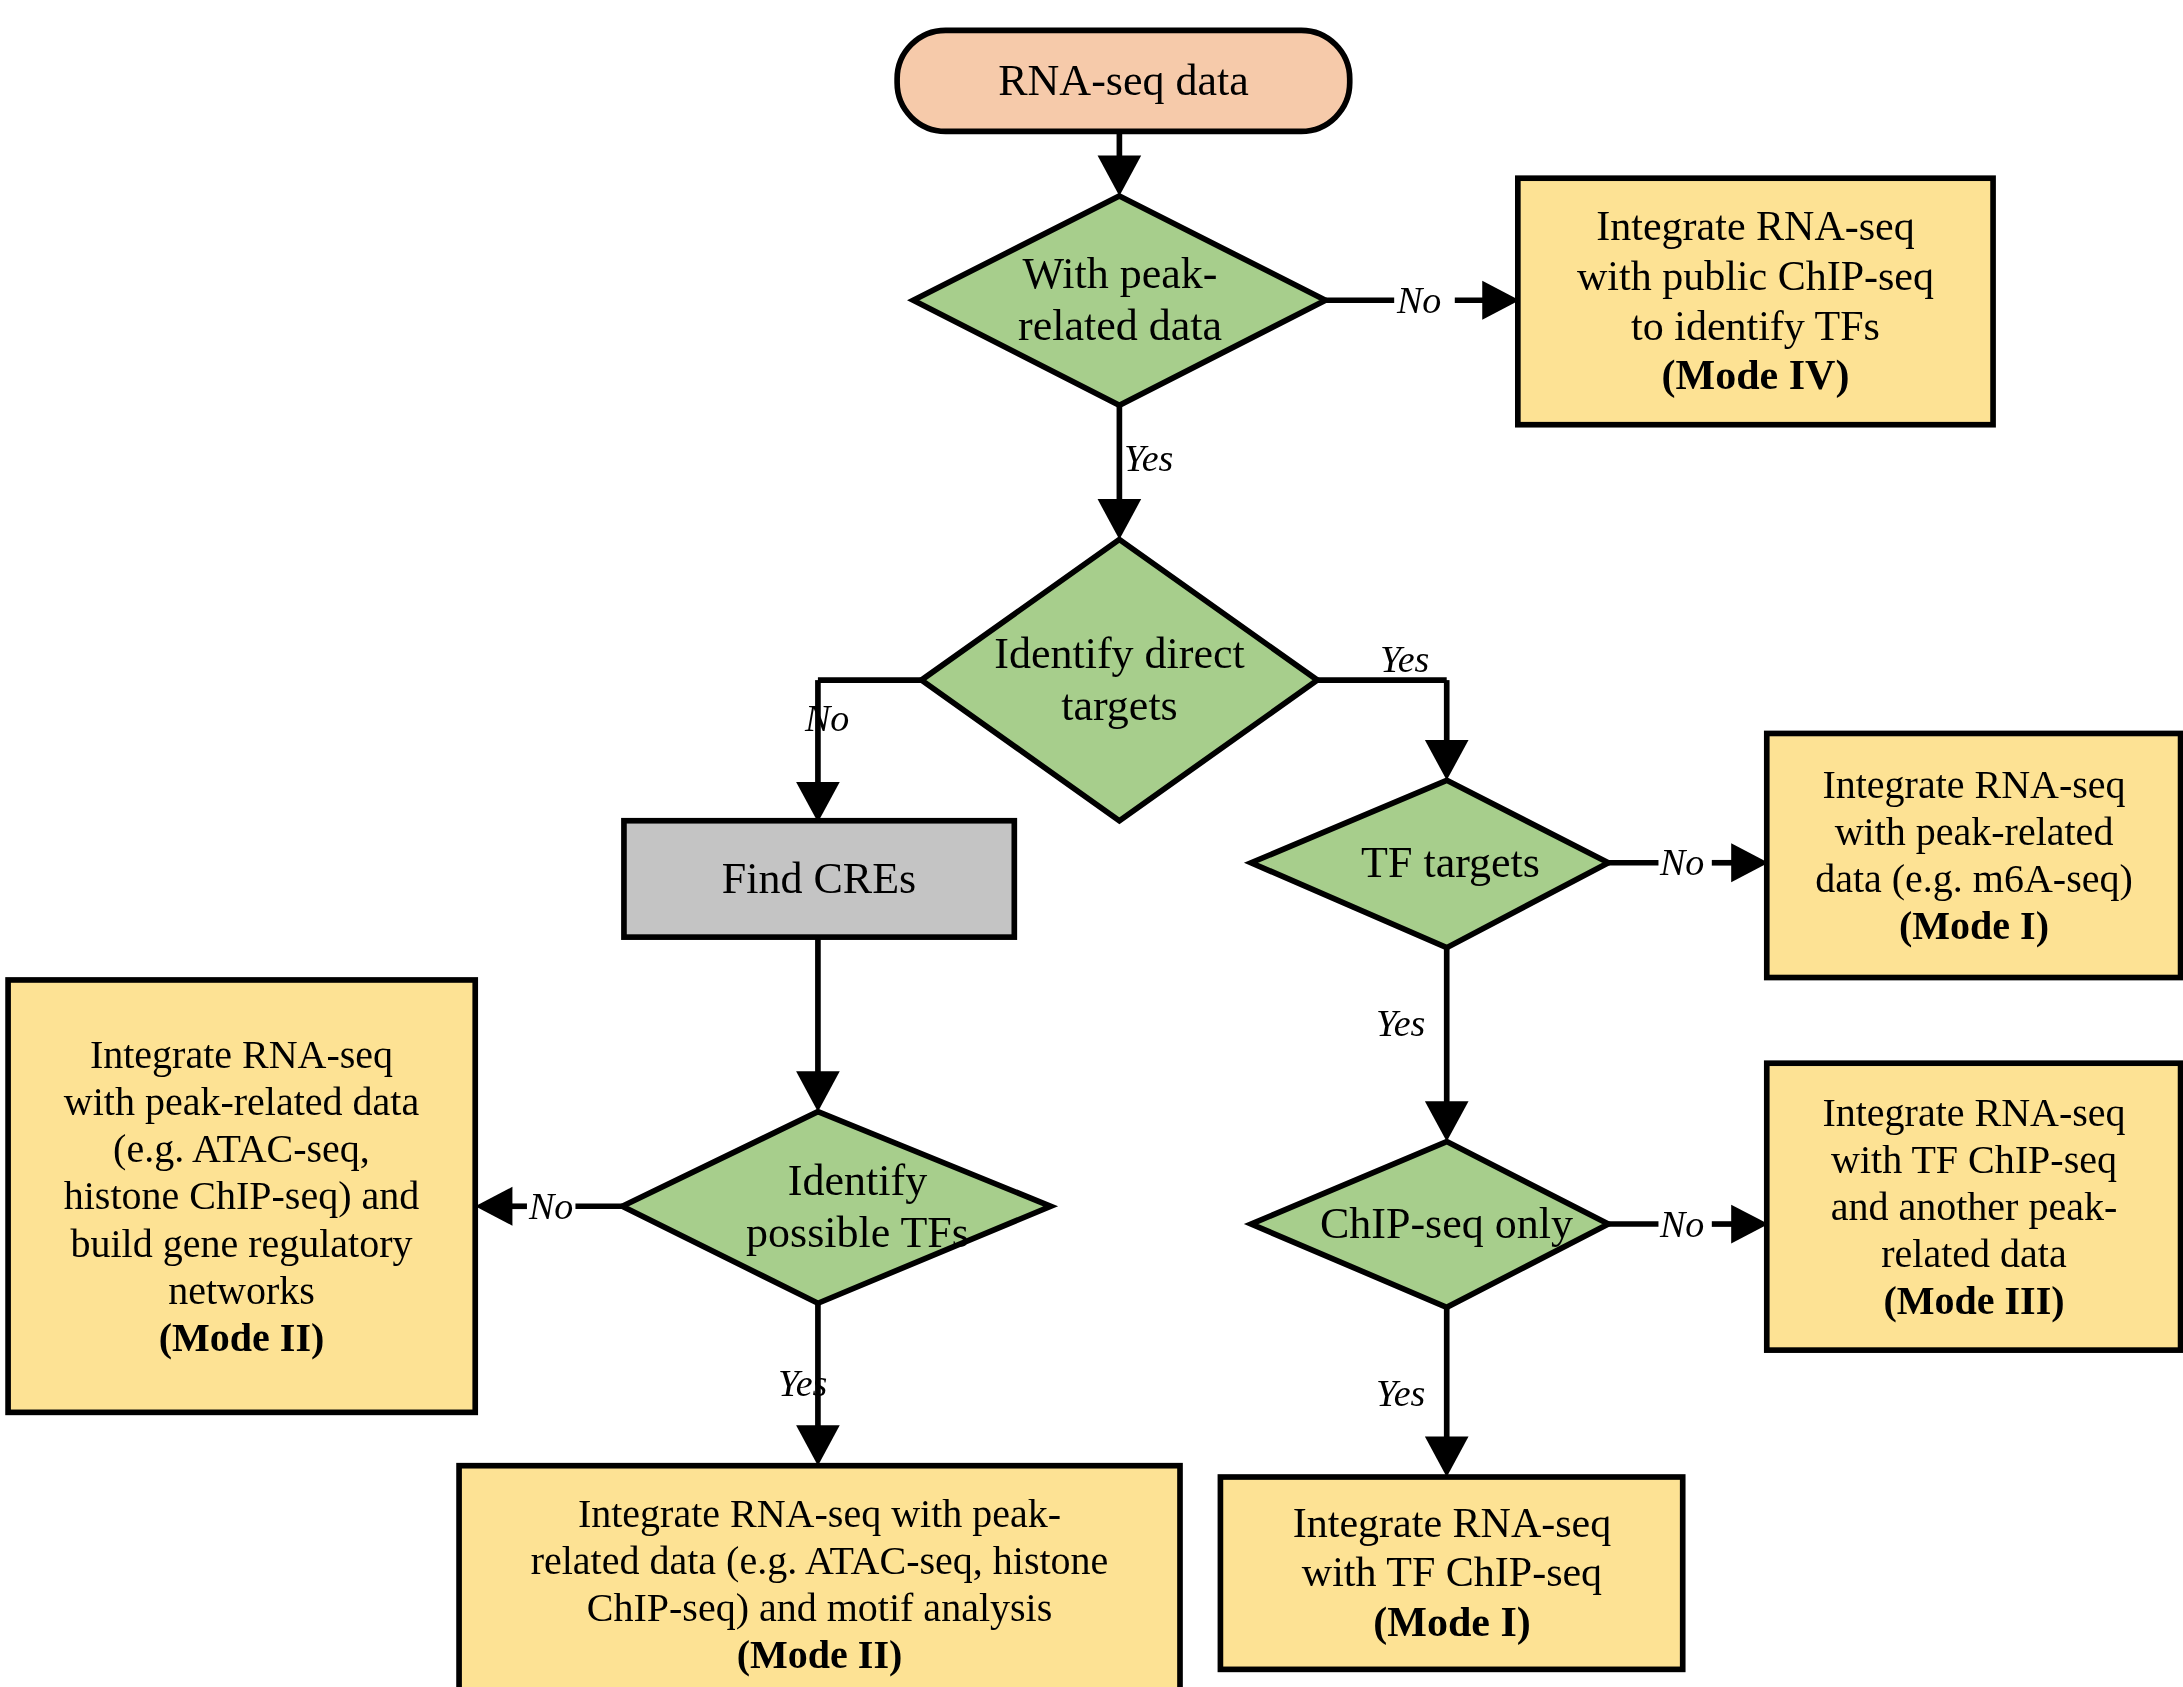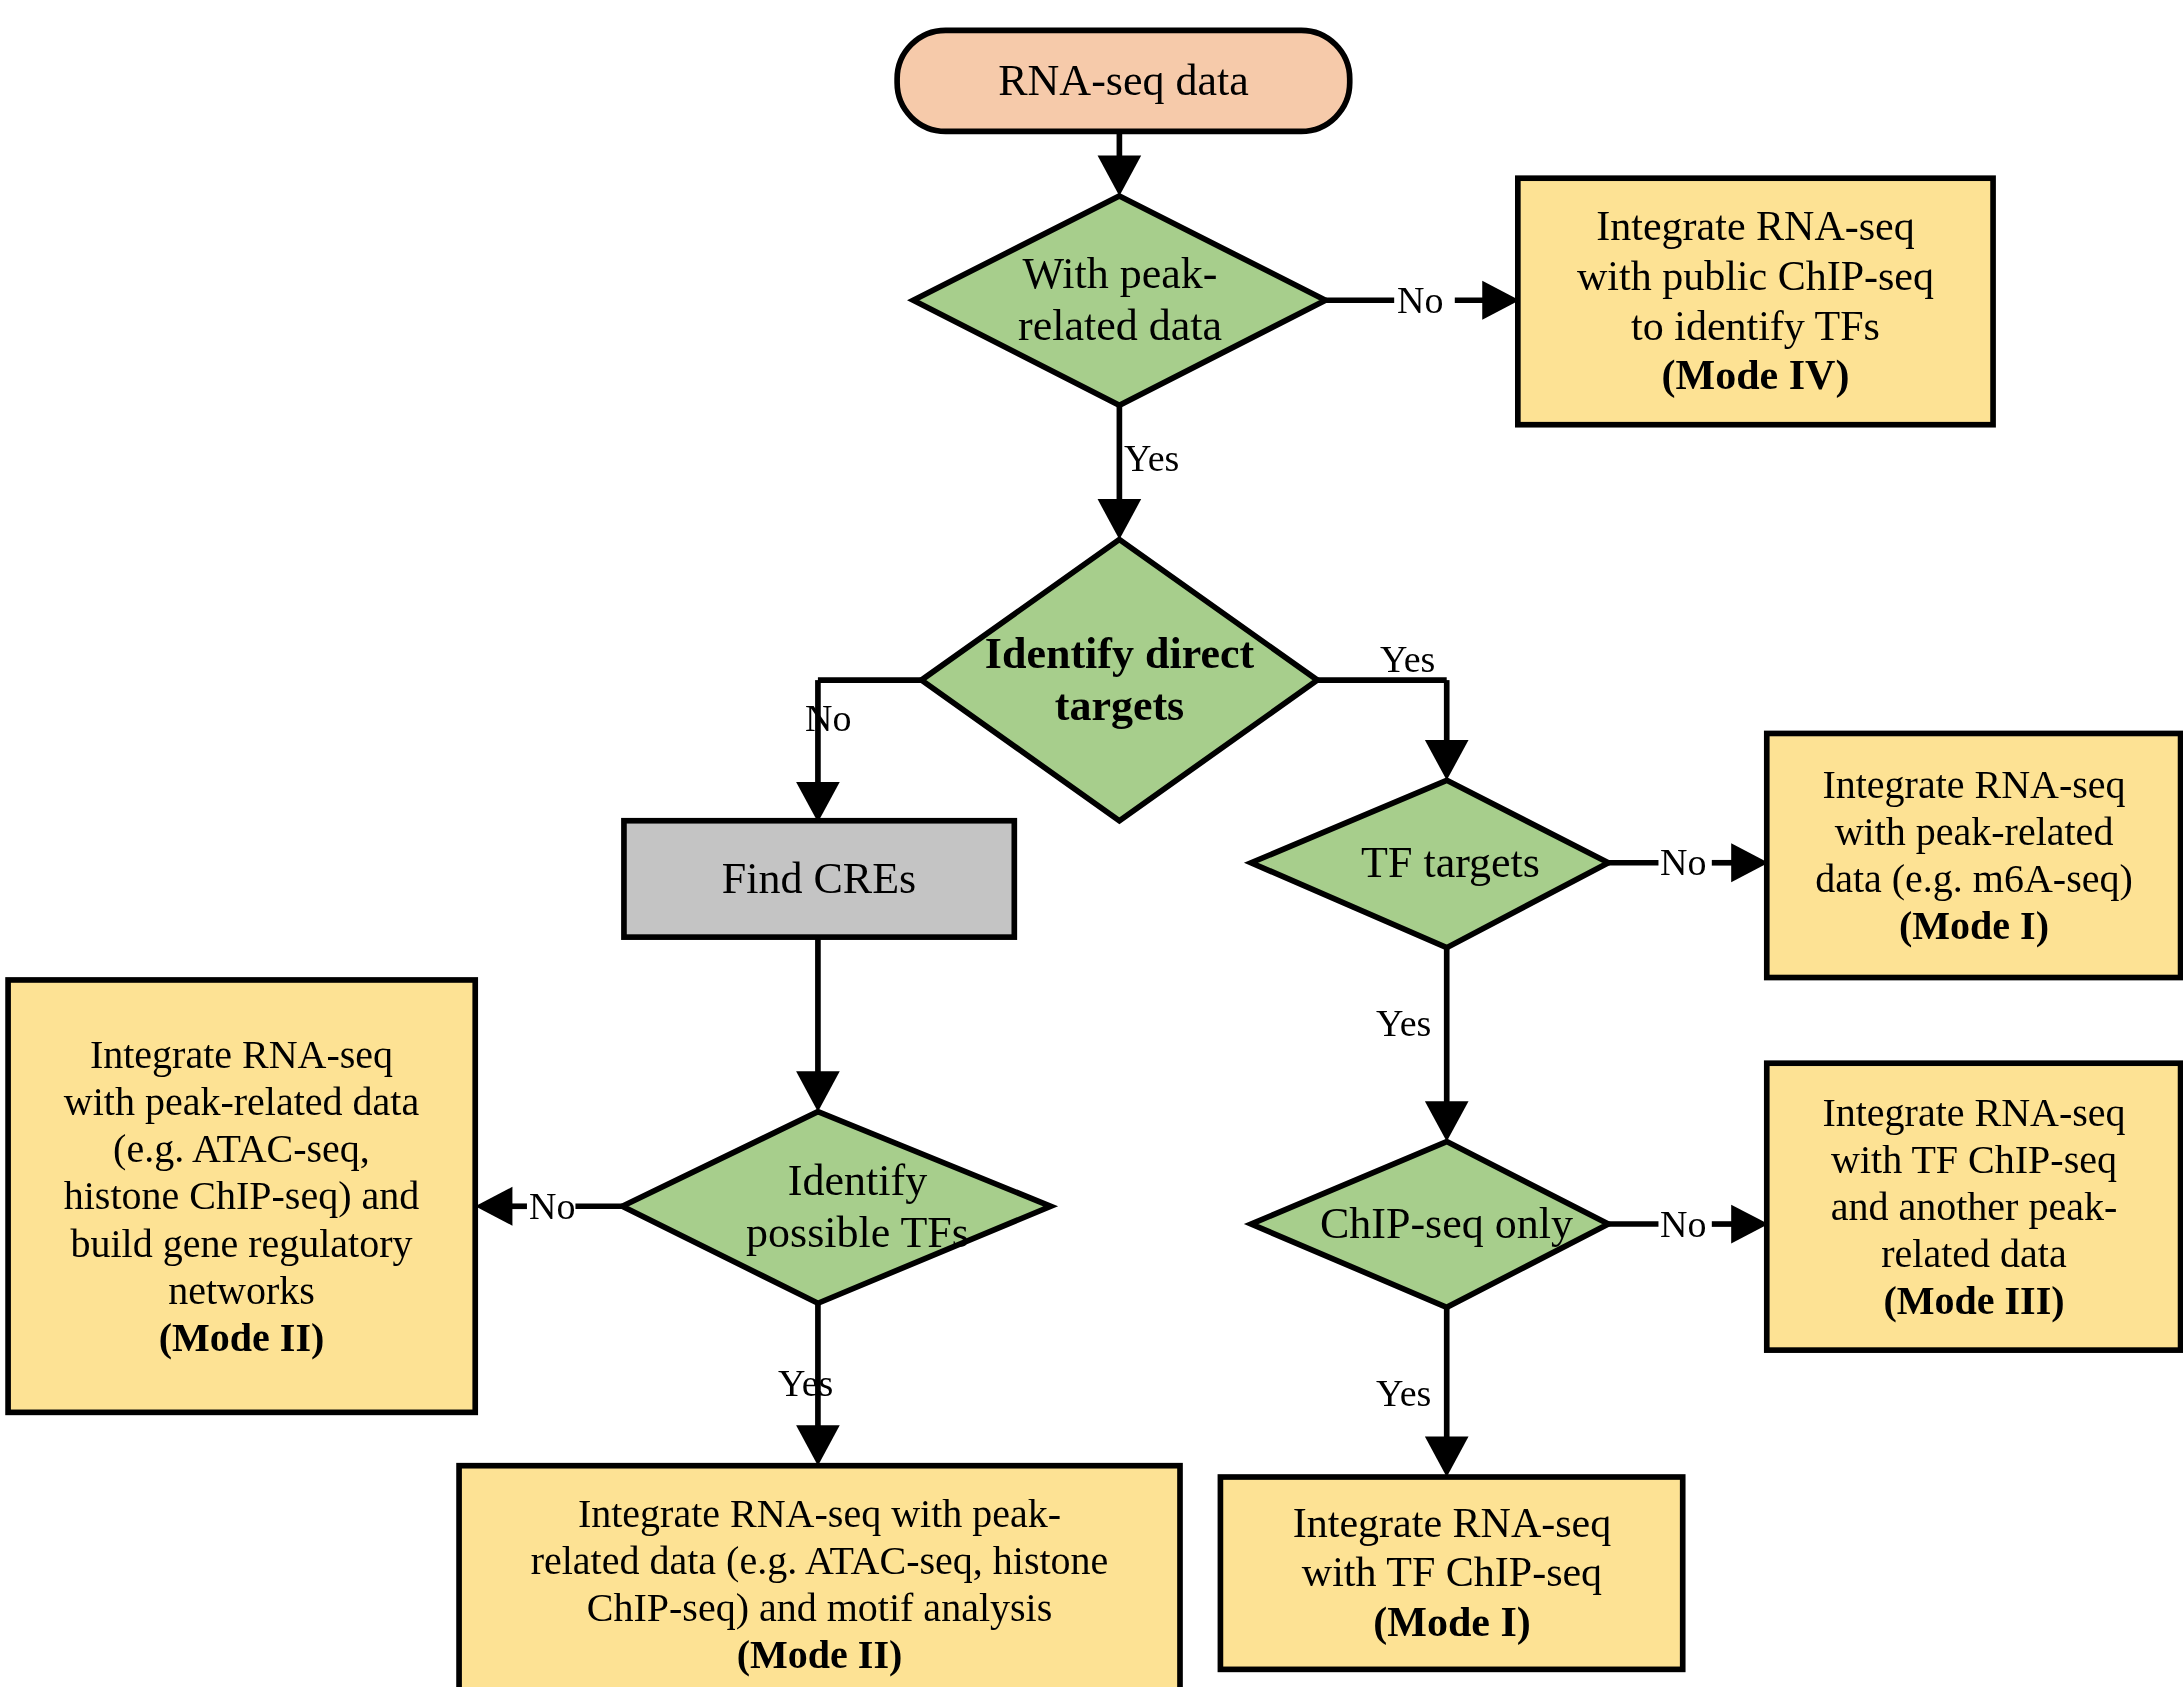--- a/index.html
+++ b/index.html
@@ -50,20 +50,21 @@
     font-family: "Liberation Serif", "DejaVu Serif", serif;
   }
   .node-label > span { display: block; width: 100%; }
   .edge-label {
     position: absolute;
     color: #000000;
     font-size: 38px;
     line-height: 1;
     white-space: nowrap;
     font-family: "Liberation Serif", "DejaVu Serif", serif;
+    font-style: italic;
   }
   .mode-tag { font-weight: bold; }
 </style>
 </head>
 <body>
 
 <div id="canvas">
 
   <svg class="flow" viewBox="0 0 2701 2088" xmlns="http://www.w3.org/2000/svg">
 
@@ -170,21 +171,21 @@
     <span>related data</span></span>
   </div>
 
   <div class="node-label" style="left:1518px; top:156px; width:475px; height:247px; font-size:42px;">
     <span><span>Integrate RNA-seq</span><br>
     <span>with public ChIP-seq</span><br>
     <span>to identify TFs</span><br>
     <span class="mode-tag">(Mode IV)</span></span>
   </div>
 
-  <div class="node-label" style="left:950px; top:590px; width:339px; height:136px; font-size:44px;font-weight:bold;">
+  <div class="node-label" style="left:950px; top:590px; width:339px; height:136px; font-size:44px;">
     <span><span>Identify direct</span><br>
     <span>targets</span></span>
   </div>
 
   <div class="node-label" style="left:624px; top:799px; width:390px; height:116px; font-size:44px;">
     <span>Find CREs</span>
   </div>
 
   <div class="node-label" style="left:1301px; top:808px; width:299px; height:66px; font-size:44px;">
     <span>TF targets</span>

